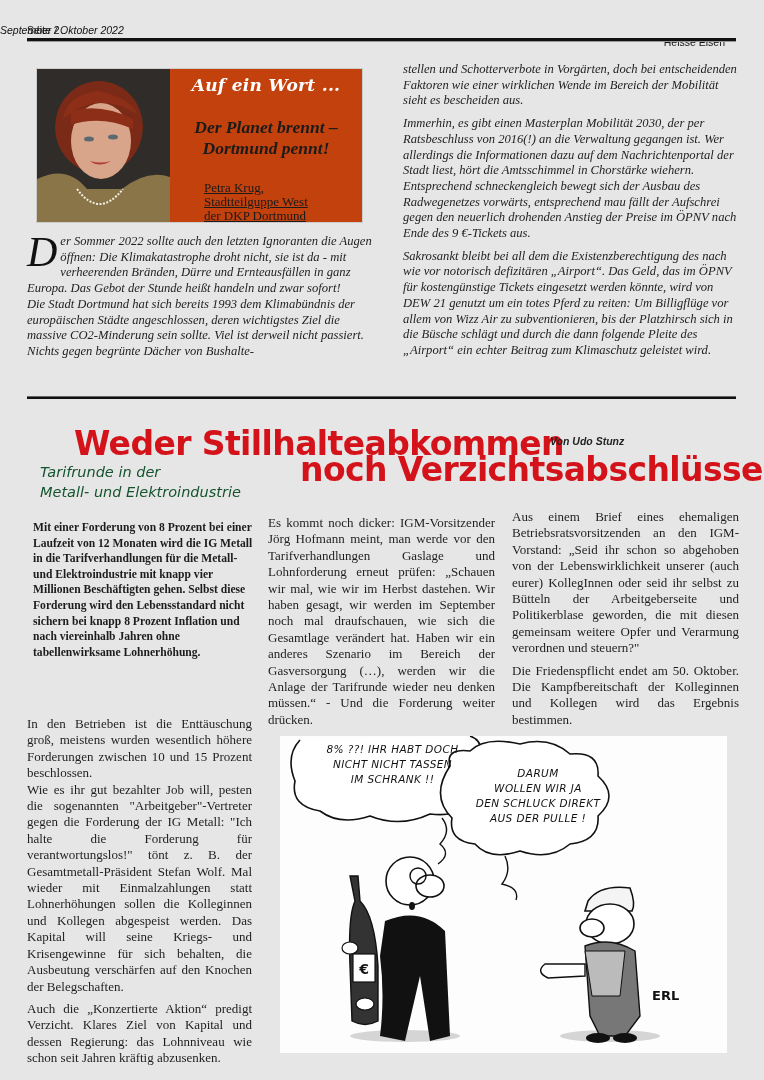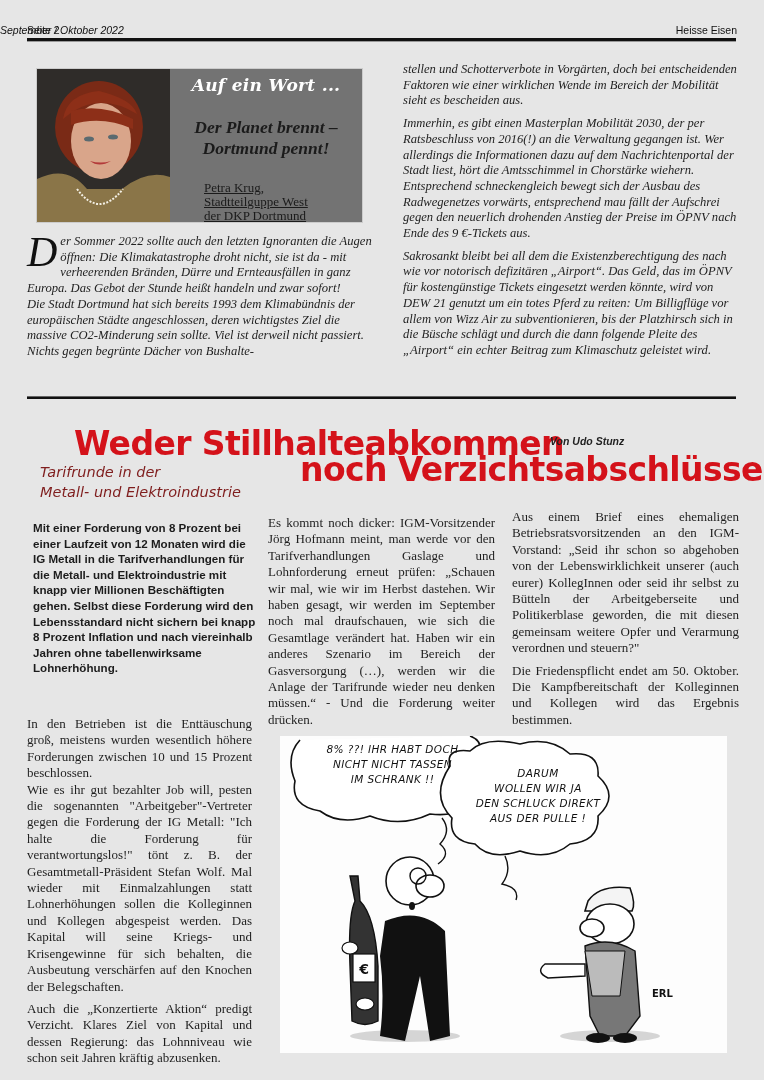--- a/index.html
+++ b/index.html
@@ -6,44 +6,44 @@
     body {
       width: 764px; height: 1080px; background: #e6e6e6;
       position: relative; overflow: hidden;
       font-family: "Liberation Serif", serif; color: #1a1a1a;
     }
     .abs { position: absolute; }
     
     .hdr { top: 24px; font-family: "Liberation Sans", sans-serif; font-size: 10.5px; color: #111; }
     .hdr-left { left: 27px; }
     .hdr-mid { left: 0; width: 648px; font-style: italic; }
-    .hdr-right { right: 27px; }
+    .hdr-right { right: 39px; margin-top: 12px; }
     .rule { left: 27px; width: 709px; height: 3px; background: #111; border-bottom: 1px solid #999; }
     
-    .box { left: 36px; top: 68px; width: 325px; height: 153px; background: #737373; border: 1px solid #ccc; }
+    .box { left: 36px; top: 68px; width: 325px; height: 153px; background: #c2410c; border: 1px solid #ccc; }
     .photo { left: 0; top: 0; width: 133px; height: 153px; background: #2e2b28; overflow: hidden; }
     .box-title { left: 133px; width: 192px; top: 6px; text-align: center; color: #fff; font-weight: bold; font-style: italic;
       font-family: "DejaVu Serif", serif; font-size: 17px; letter-spacing: 0.3px; }
     .box-head { left: 133px; width: 192px; top: 48px; text-align: center; color: #1b1b1b; font-weight: bold; font-style: italic;
       font-size: 17.5px; line-height: 21px; }
     .box-author { left: 167px; top: 112px; color: #1b1b1b; font-size: 13px; line-height: 14px; text-decoration: underline; }
     
     .intro { font-style: italic; font-size: 12.6px; line-height: 15.7px; color: #222; }
     .col1 { left: 27px; top: 234px; width: 345px; }
     .dropcap { float: left; font-size: 42px; line-height: 32px; font-style: italic; margin: 2px 3px 0 0; color: #111; }
     .col2 { left: 387px; top: 62px; width: 352px; }
     .col2 p { margin: 0 0 7px 16px; }
     .rule2 { left: 27px; top: 396px; width: 709px; height: 2px; background: #111; border-top: 1px solid #666; }
     
     .h1 { font-family: "DejaVu Sans", sans-serif; font-weight: bold; color: #d4121a; font-size: 33px; letter-spacing: -0.6px; }
     .h1a { left: 74px; top: 424px; }
     .h1b { left: 300px; top: 450px; }
     .byline { left: 550px; top: 435px; font-family: "Liberation Sans", sans-serif; font-style: italic; font-weight: bold; font-size: 10.5px; color: #222; }
-    .kicker { left: 40px; top: 462px; font-family: "DejaVu Sans", sans-serif; font-style: italic; font-size: 14.5px; line-height: 20px; color: #7f1d1d; }
-    .lead { left: 33px; top: 520px; width: 225px; font-family: Liberation Sans, sans-serif; font-weight: bold; font-size: 11.6px; line-height: 15.6px; color: #1c1c1c; }
+    .kicker { left: 40px; top: 462px; font-family: "DejaVu Sans", sans-serif; font-style: italic; font-size: 14.5px; line-height: 20px; color: #14532d; }
+    .lead { left: 33px; top: 520px; width: 225px; font-family: Liberation Serif, serif; font-weight: bold; font-size: 11.6px; line-height: 15.6px; color: #1c1c1c; }
     .body { font-size: 13px; line-height: 16.4px; text-align: justify; color: #1e1e1e; }
     .body p { margin: 0 0 6px 0; }
     .bcol1 { left: 27px; top: 716px; width: 225px; }
     .bcol2 { left: 268px; top: 515px; width: 227px; }
     .bcol3 { left: 512px; top: 509px; width: 227px; }
     
     .cartoon { left: 280px; top: 736px; width: 447px; height: 317px; background: #fdfdfd; overflow: hidden; }
     .bubble-text { font-family: "DejaVu Sans", sans-serif; font-style: italic; font-size: 10.5px; line-height: 15px; text-align: center; color: #111; letter-spacing: 0.4px; }
   </style>
 </head>
@@ -157,14 +157,14 @@
     <div>8% ??! IHR HABT DOCH</div>
     <div>NICHT NICHT TASSEN</div>
     <div>IM SCHRANK !!</div>
   </div>
   <div class="abs bubble-text" style="left:180px;top:30px;width:140px;margin-left:8px;">
     <div>DARUM</div>
     <div>WOLLEN WIR JA</div>
     <div>DEN SCHLUCK DIREKT</div>
     <div>AUS DER PULLE !</div>
   </div>
-  <div class="abs" style="left:372px;top:252px;font-family:'DejaVu Sans',sans-serif;font-size:10px;font-weight:bold;color:#111;">ERL</div>
+  <div class="abs" style="left:372px;top:252px;font-family:'DejaVu Sans',sans-serif;font-size:13px;font-weight:bold;color:#111;">ERL</div>
 </div>
 
 </body></html>

